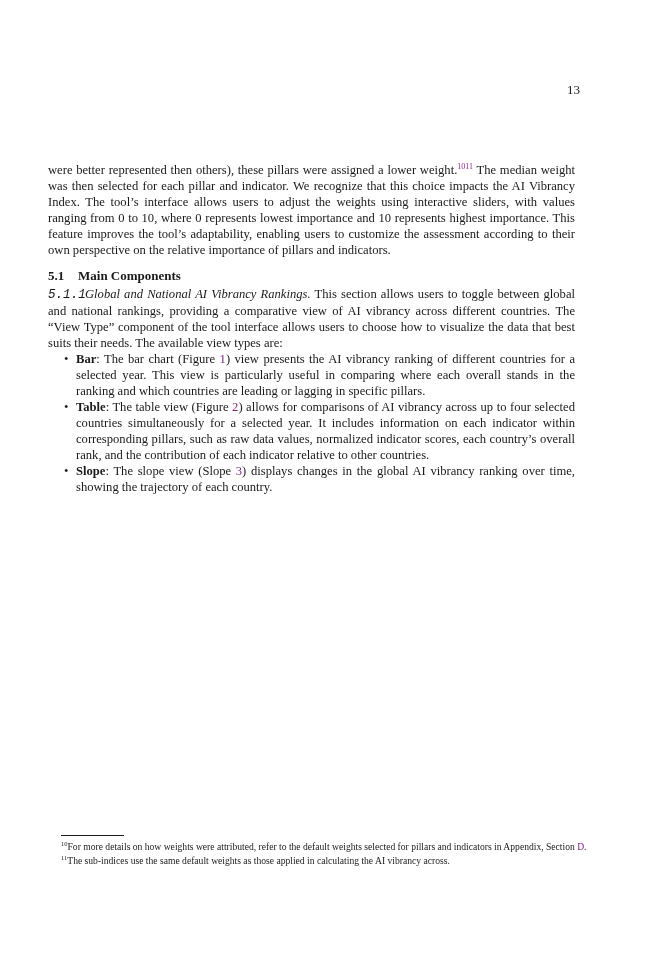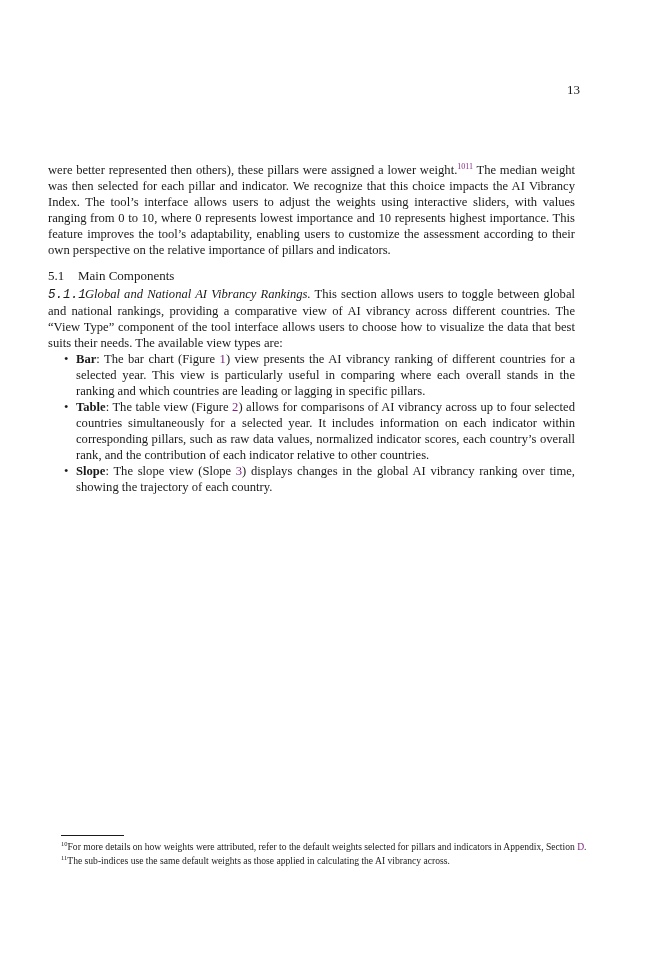--- a/index.html
+++ b/index.html
@@ -19,21 +19,21 @@
     p { margin: 0; text-align: justify; text-align-last: left; }
     .sup { font-size: 8px; vertical-align: 5px; line-height: 0; color: #8a2a8a; }
     .link { color: #7b1f7b; }
     h2 {
       font-family: "Liberation Serif", serif;
       font-size: 13px; font-weight: bold; margin: 10px 0 4px 0; line-height: 16px;
       letter-spacing: 0.2px;
     }
     h2 .num { display: inline-block; width: 20px; }
     h3 {
-      font-size: 13px; font-weight: normal; margin: 10px 0 2px 0; line-height: 16px;
+      font-size: 13px; font-weight: bold; margin: 10px 0 2px 0; line-height: 16px;
     }
     h3 .num { display: inline-block; width: 30px; }
     .subsub-num { font-style: italic; display: inline-block; width: 37px; font-family: Liberation Mono, monospace; }
     .subsub-title { font-style: italic; }
     ul { list-style: none; margin: 0; padding: 0 0 0 28px; }
     li { position: relative; text-align: justify; text-align-last: left; }
     li .bullet { position: absolute; left: -12px; top: 0; }
     .footnotes {
       position: absolute; left: 61px; top: 835px; width: 527px;
       font-size: 9.6px; line-height: 14px;

